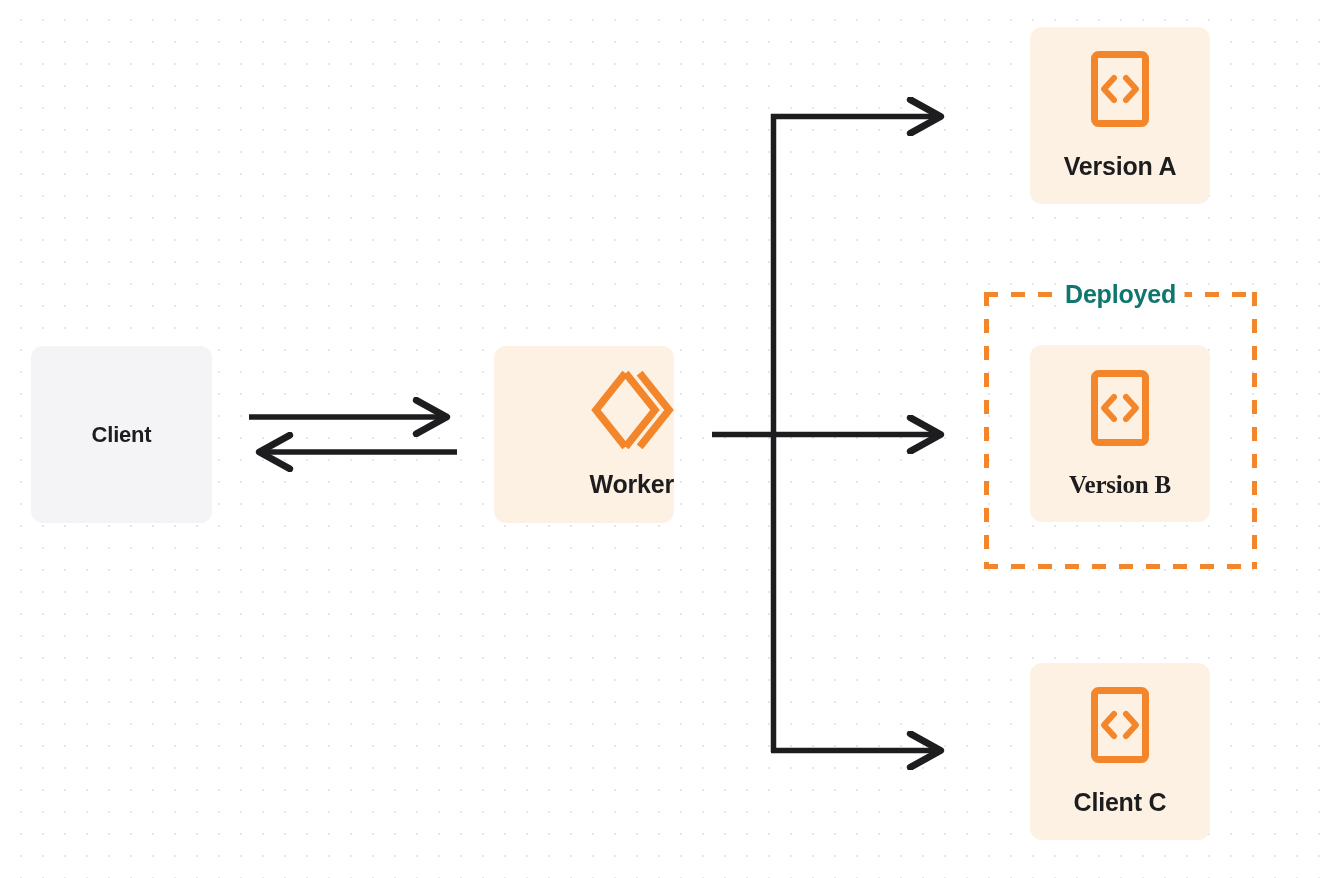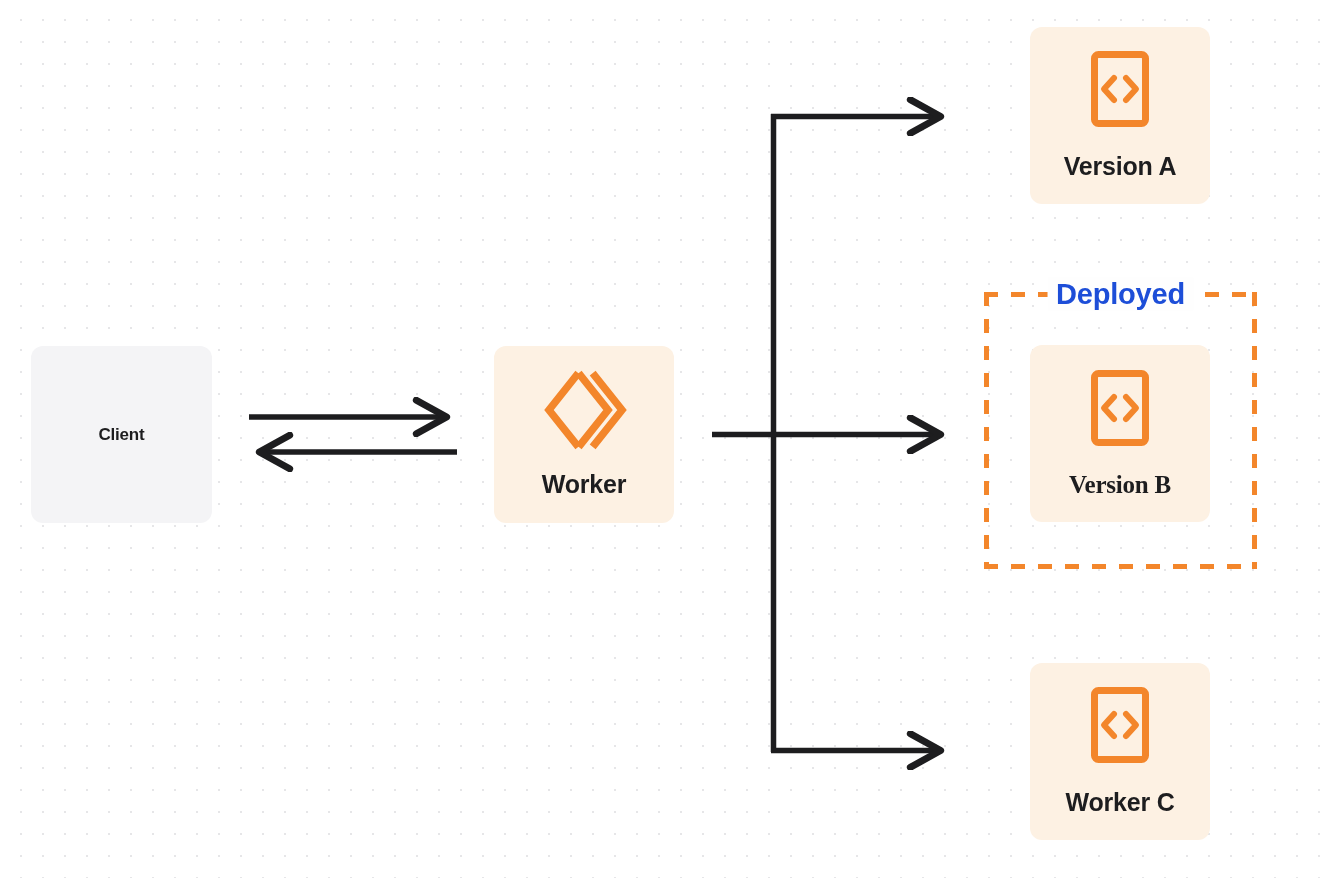--- a/index.html
+++ b/index.html
@@ -36,28 +36,29 @@
     white-space: nowrap;
   }
 
   #client-node {
     left: 31px;
     top: 346px;
     width: 181px;
     height: 177px;
     background: #f4f4f6;
   }
-  #client-node .node-label { font-size: 17px; }
+  #client-node .node-label { font-size: 22px; }
 
   #worker-node {
     left: 494px;
     top: 346px;
     width: 180px;
     height: 177px;
     background: #fdf1e3;
+    align-items: flex-end;
   }
   #worker-node .node-label { font-size: 25px; margin-top: 16px; }
 
   .version-node {
     left: 1030px;
     width: 180px;
     height: 177px;
     background: #fdf1e3;
   }
   #version-a-node { top: 27px; }
@@ -88,22 +89,22 @@
   #deployed-bottom     { left: 0;   bottom: 0; width: 100%; height: 5px; }
   #deployed-left       { left: 0;   top: 0;   width: 5px;   height: 100%; }
   #deployed-right      { right: 0;  top: 0;   width: 5px;   height: 100%; }
   #deployed-label {
     position: absolute;
     left: 50%;
     top: 2px;
     transform: translate(-50%, -50%);
     background: #fefefe;
     padding: 0 9px;
-    color: #1d4ed8;
-    font-size: 29px;
+    color: #0f766e;
+    font-size: 25px;
     font-weight: bold;
     white-space: nowrap;
     letter-spacing: -0.2px;
   }
 
   
   #traffic-label {
     position: absolute;
     left: 790px;
     top: 350px;
@@ -198,16 +199,16 @@
   </div>
 
   <div class="node version-node" id="version-c-node">
     <span>
       <svg width="60" height="78" viewBox="0 0 60 78" xmlns="http://www.w3.org/2000/svg">
         <rect x="4.5" y="4.5" width="51" height="69" rx="4" ry="4" fill="none" stroke="#f3862b" stroke-width="7"></rect>
         <path d="M 24 28 L 14 39 L 24 50" fill="none" stroke="#f3862b" stroke-width="6" stroke-linecap="round" stroke-linejoin="round"></path>
         <path d="M 36 28 L 46 39 L 36 50" fill="none" stroke="#f3862b" stroke-width="6" stroke-linecap="round" stroke-linejoin="round"></path>
       </svg>
     </span>
-    <div class="node-label">Worker C</div>
+    <div class="node-label">Client C</div>
   </div>
 
 </div>
 
 </body></html>

